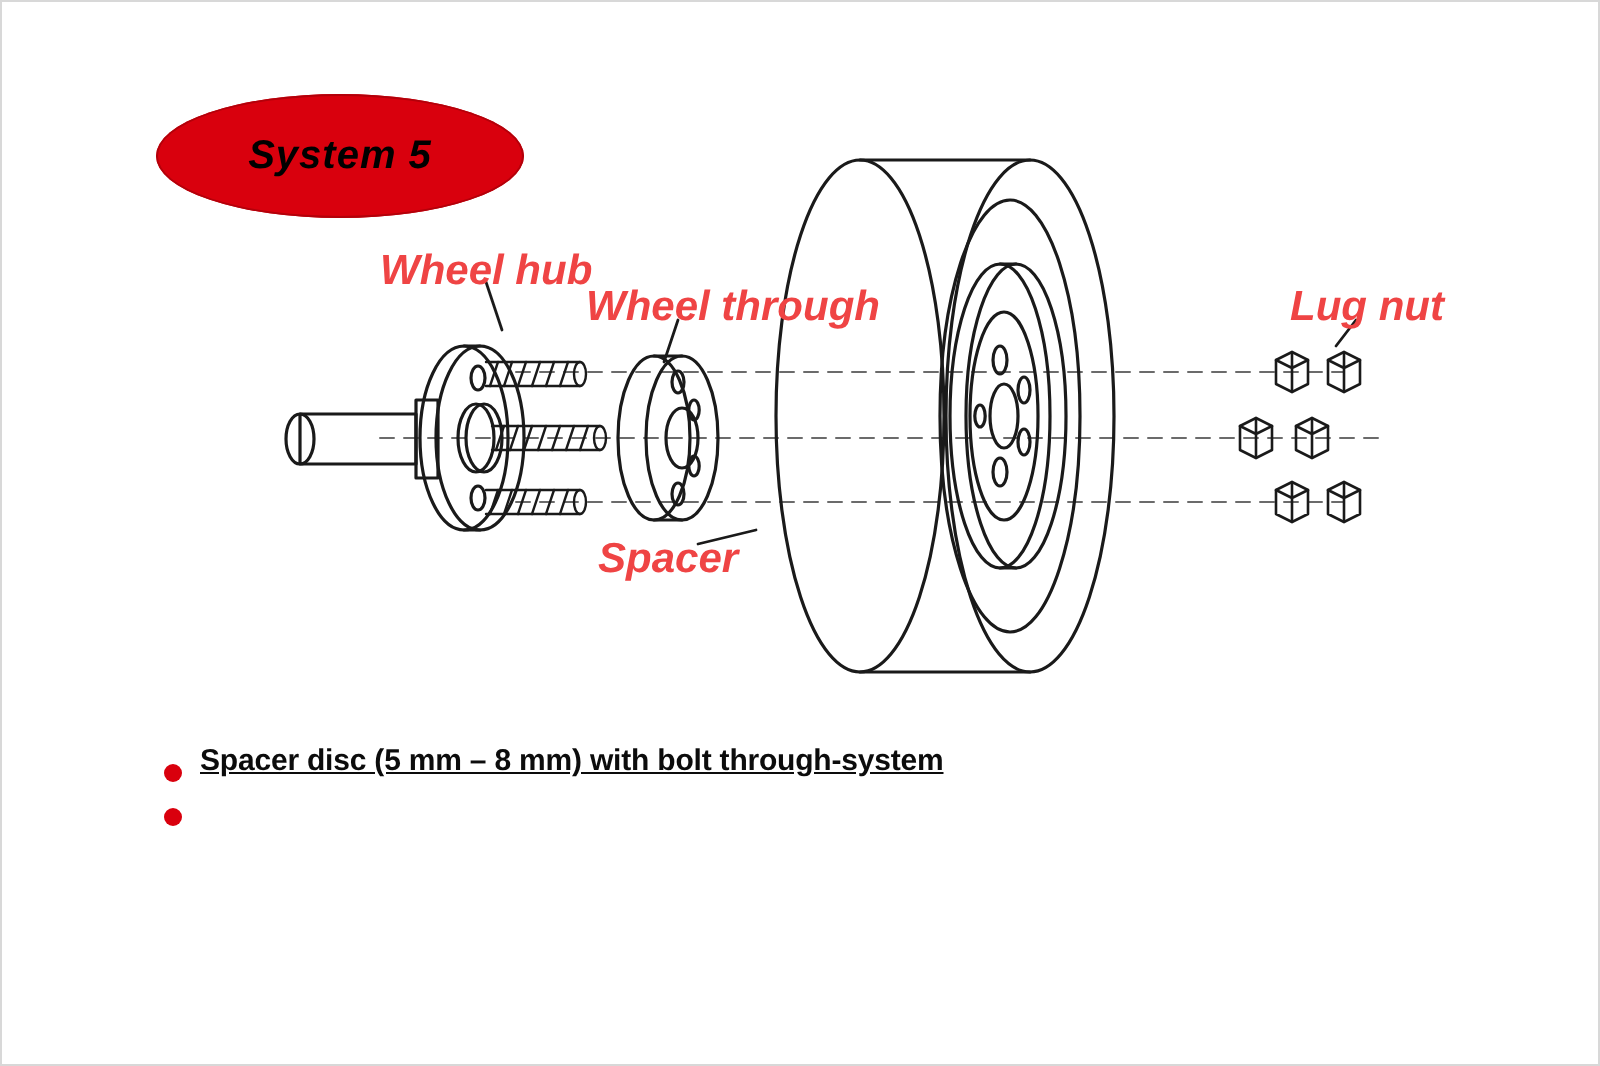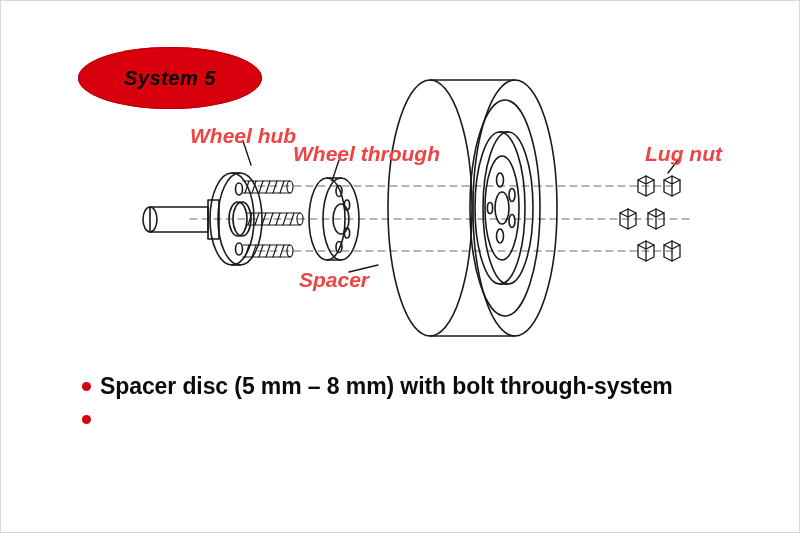--- a/index.html
+++ b/index.html
@@ -86,25 +86,26 @@
   .bullet-dot {
     flex: 0 0 auto;
     width: 9px;
     height: 9px;
     border-radius: 50%;
     background: #d9000d;
     margin-top: 11px;
     margin-right: 9px;
   }
   .bullet-text {
-    font-size: 23px;
+    font-size: 15px;
     font-weight: bold;
     color: #0c0c0c;
     line-height: 1.33;
     letter-spacing: -0.1px;
+    text-decoration: underline;
   }
 </style>
 </head>
 <body>
 
 <div id="page">
 
   <div class="border-frame"></div>
 
   <svg id="diagram-svg" width="800" height="370" viewBox="0 0 800 370">

